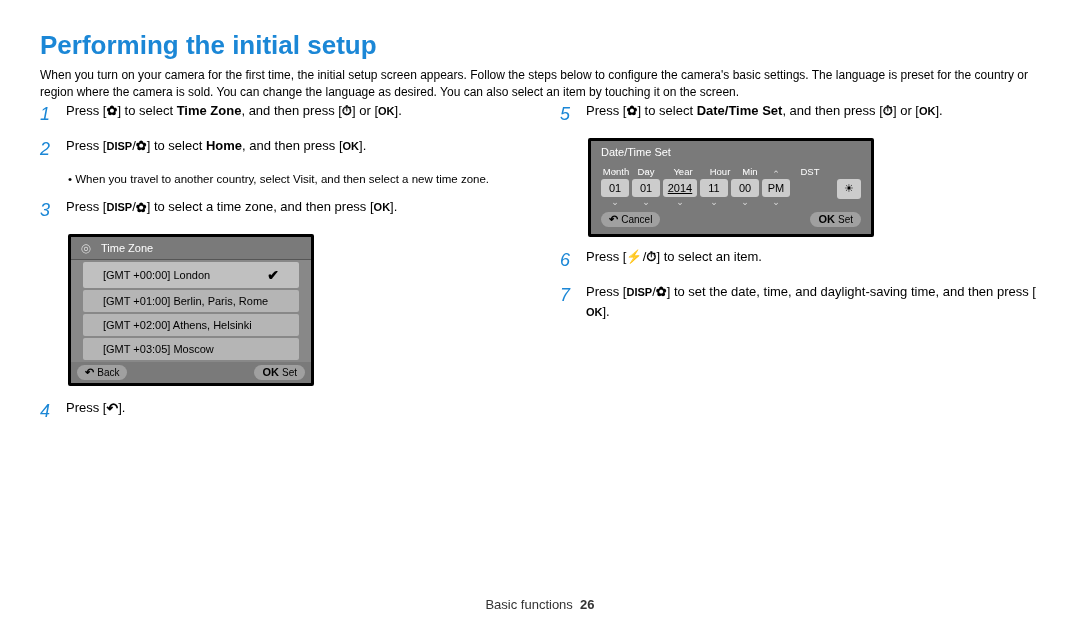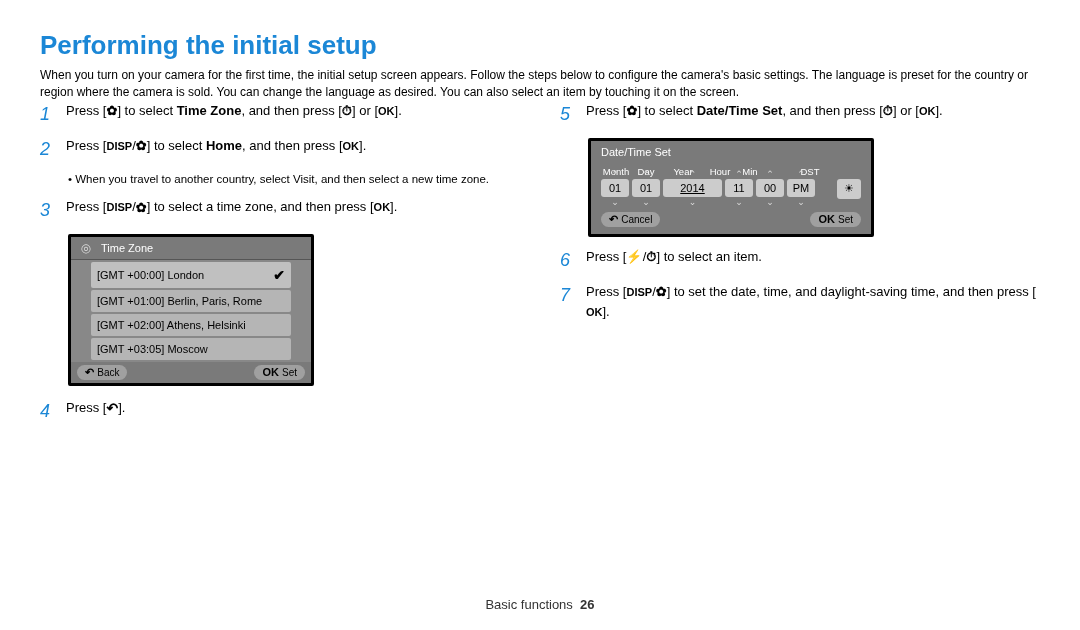--- a/index.html
+++ b/index.html
@@ -86,22 +86,22 @@
     border-bottom: 1px solid #555;
   }
   .tz-header-icon {
     width: 14px; height: 14px;
     display: inline-flex; align-items:center; justify-content:center;
   }
   .tz-header-icon::before { content: "◎"; color: #ddd; font-size: 12px;}
   .tz-item {
     background: #b5b5b5;
     color: #000;
-    padding: 5px 6px;
-    margin: 2px 20px;
+    padding: 5px 20px;
+    margin: 2px 12px;
     border-radius: 2px;
     display: flex;
     justify-content: space-between;
     align-items: center;
   }
   .tz-item.selected { background: #c0c0c0; }
   .tz-check::after { content: "✔"; font-weight: bold; font-size: 14px;}
   .tz-footer {
     background: #7a7a7a;
     display: flex;
@@ -159,21 +159,21 @@
   .dt-cell {
     background: #ccc;
     color: #000;
     border-radius: 3px;
     text-align: center;
     width: 28px;
     position: relative;
     padding: 3px 0;
     font-size: 11px;
   }
-  .dt-cell.wide { width: 59px; text-decoration: underline; }
+  .dt-cell.wide { width: 34px; text-decoration: underline; }
   .dt-cell::before {
     content: "⌃";
     position: absolute;
     top: -10px; left: 0; right: 0;
     text-align: center;
     color: #ddd;
     font-size: 9px;
   }
   .dt-cell::after {
     content: "⌄";

